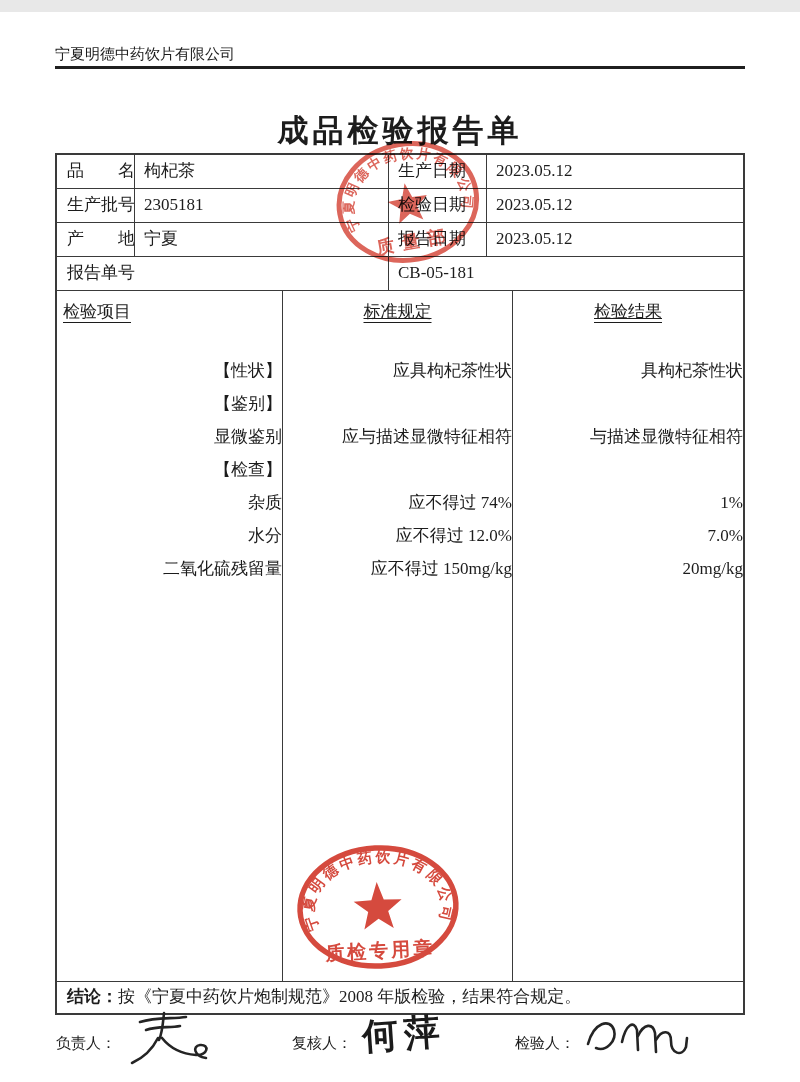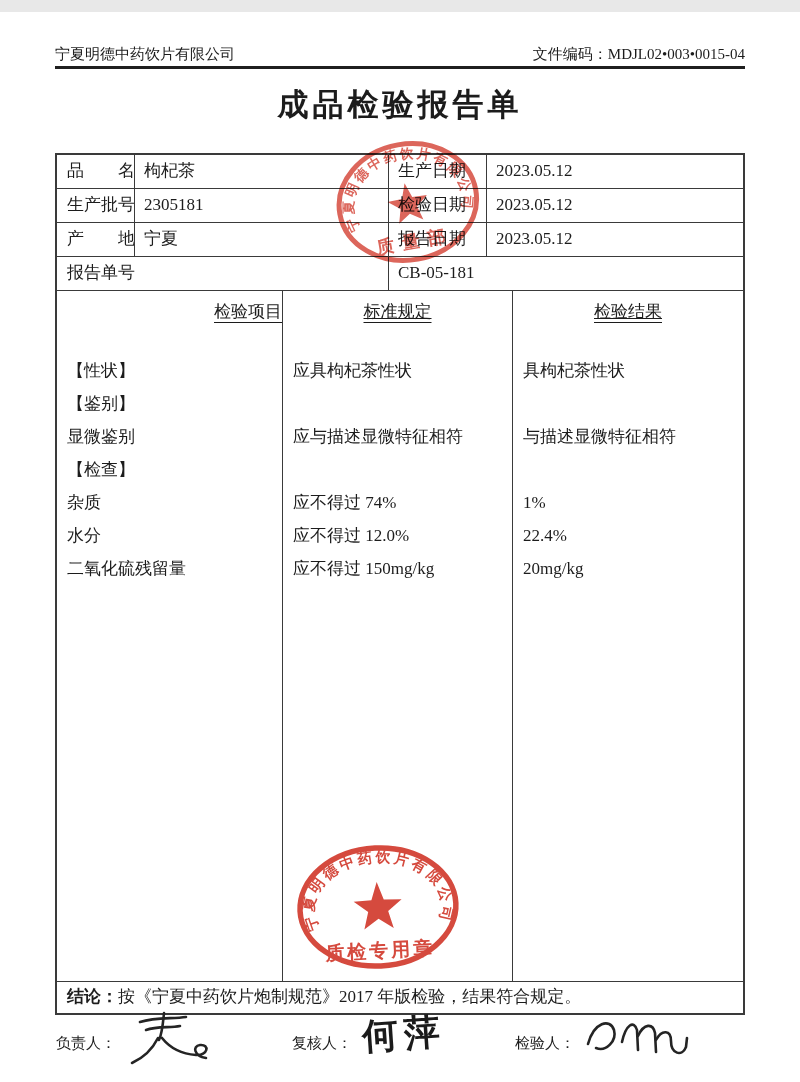--- a/index.html
+++ b/index.html
@@ -6,60 +6,59 @@
   .page{
     position:relative;width:800px;height:1082px;background:#ffffff;
     font-family:"Liberation Serif","DejaVu Serif",serif;color:#1c1c1c;
     overflow:hidden;margin:12px auto;
   }
   
   .doc-header{position:absolute;left:55px;top:30px;width:690px;height:22px;
     display:flex;justify-content:space-between;align-items:flex-end;font-size:15px;}
   .doc-header-rule{position:absolute;left:55px;top:54px;width:690px;height:3px;background:#1f1f1f;}
   
-  .report-title{position:absolute;left:0;top:72px;width:800px;text-align:center;
+  .report-title{position:absolute;left:0;top:98px;width:800px;text-align:center;
     font-size:31px;font-weight:bold;letter-spacing:4px;}
   
   .tbl{position:absolute;left:55px;top:141px;width:690px;border:2px solid #3a3a3a;box-sizing:border-box;}
   .irow{display:grid;grid-template-columns:78px 254px 98px 256px;height:33px;line-height:32px;font-size:17px;border-bottom:1px solid #3a3a3a;}
   .irow-last{display:grid;grid-template-columns:332px 354px;height:33px;line-height:32px;font-size:17px;border-bottom:1px solid #3a3a3a;}
   .cell{box-sizing:border-box;padding-left:9px;overflow:hidden;white-space:nowrap;}
   .cell.lab{padding-left:10px;}
   .cell.br{border-right:1px solid #3a3a3a;}
   
   .body-grid{display:grid;grid-template-columns:226px 230px 230px;height:690px;border-bottom:1px solid #3a3a3a;font-size:17px;}
   .bcol{box-sizing:border-box;padding-top:9px;overflow:hidden;}
   .bcol.br{border-right:1px solid #3a3a3a;}
   .bhead{height:25px;line-height:24px;}
   .bhead span{text-decoration:underline;text-underline-offset:5px;}
-  .bhead.left{padding-left:6px;text-align:right;}
+  .bhead.left{padding-left:6px;text-align:left;}
   .bhead.center{text-align:center;text-decoration:underline;}
   .bspacer{height:29px;}
-  .bline{height:33px;line-height:33px;padding-left:10px;white-space:nowrap;}
+  .bline{height:33px;line-height:33px;padding-left:10px;white-space:nowrap;text-align:right;}
   
   .concl{height:31px;line-height:30px;font-size:17px;padding-left:10px;white-space:nowrap;}
   .concl b{font-weight:bold;}
   
   .stamp{position:absolute;mix-blend-mode:multiply;pointer-events:none;}
   .stamp-top{left:330px;top:124px;opacity:.78;transform:rotate(-10deg);}
   .stamp-bottom{left:294px;top:830px;opacity:.92;transform:rotate(-3deg);}
   
   .sig-label{position:absolute;font-size:15px;white-space:nowrap;}
   .sig-svg{position:absolute;}
   .sig-text{position:absolute;font-size:36px;font-weight:600;letter-spacing:6px;
     transform:rotate(-4deg);white-space:nowrap;color:#1b1b1b;}
 </style>
 </head>
 <body>
 
 <div class="page">
 
   <div class="doc-header">
     <span>宁夏明德中药饮片有限公司</span>
-    <span><span>文件编码：</span><span>MDJL02•003•0015-04</span></span>
   </div>
   <div class="doc-header-rule"></div>
 
   <div class="report-title">成品检验报告单</div>
 
   <div class="tbl">
 
     <div class="irow">
       <div class="cell lab br">品　　名</div>
       <div class="cell br">枸杞茶</div>
@@ -107,27 +106,27 @@
         <div class="bline">应不得过 150mg/kg</div>
       </div>
       <div class="bcol">
         <div class="bhead center"><span>检验结果</span></div>
         <div class="bspacer"></div>
         <div class="bline">具枸杞茶性状</div>
         <div class="bline"></div>
         <div class="bline">与描述显微特征相符</div>
         <div class="bline"></div>
         <div class="bline">1%</div>
-        <div class="bline">22.4%</div>
+        <div class="bline">7.0%</div>
         <div class="bline">20mg/kg</div>
       </div>
     </div>
 
     <div class="concl">
-      <b>结论：</b><span>按《宁夏中药饮片炮制规范》2017 年版检验，结果符合规定。</span>
+      <b>结论：</b><span>按《宁夏中药饮片炮制规范》2008 年版检验，结果符合规定。</span>
     </div>
   </div>
 
   <svg class="stamp stamp-top" width="156" height="134" viewBox="0 0 156 134">
     <ellipse cx="78" cy="66" rx="69" ry="58" fill="none" stroke="#d23a2d" stroke-width="5"></ellipse>
     <path id="arcTop" d="M 25.8,81.4 A 55,45 0 1 1 130.2,81.4" fill="none" stroke="none"></path>
     <text fill="#d23a2d" font-size="13.5" letter-spacing="2.5" font-weight="bold" font-family="'Liberation Serif','DejaVu Serif',serif">
       <textPath href="#arcTop" startOffset="50%" text-anchor="middle">宁夏明德中药饮片有限公司</textPath>
     </text>
     <path fill="#d23a2d" d="M78,47 L83.2,61.9 L98,62.5 L86.4,71.7 L90.3,86 L78,77.8 L65.7,86 L69.6,71.7 L58,62.5 L72.8,61.9 Z"></path>

